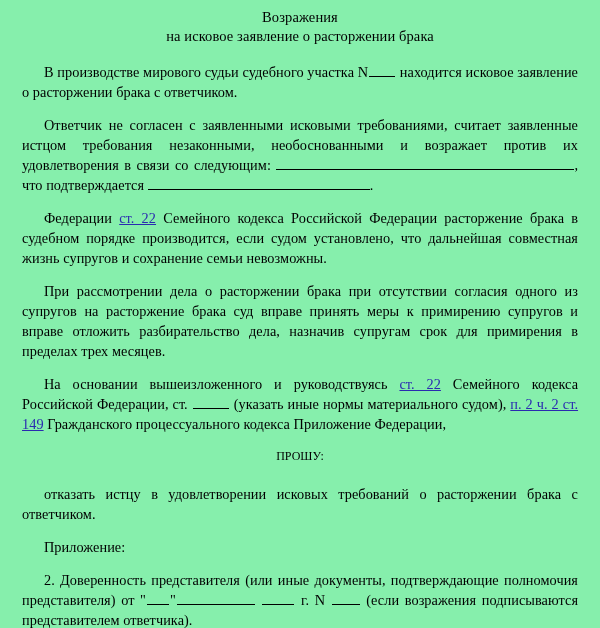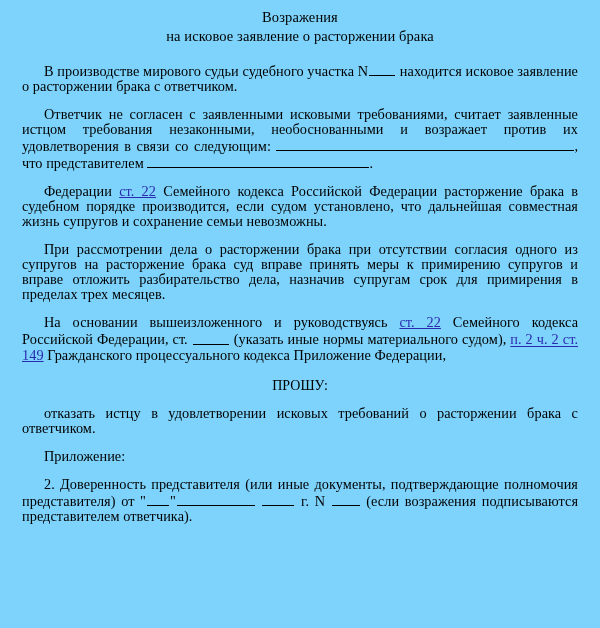--- a/index.html
+++ b/index.html
@@ -11,61 +11,61 @@
     width: 600px;
     height: 628px;
     overflow: hidden;
     font-family: "Liberation Serif", "DejaVu Serif", serif;
     color: #000000;
   }
   .page {
     width: 600px;
     height: 628px;
     position: relative;
-    background: #7dd3fc;
+    background: #86efac;
     box-sizing: border-box;
     padding: 8px 22px 0 22px;
   }
 
   
   .title-block {
     text-align: center;
     margin: 0 0 16px 0;
   }
   .title-line {
     font-size: 14.5px;
     line-height: 19px;
     letter-spacing: 0.1px;
   }
 
   
   .para {
     font-size: 14.3px;
-    line-height: 15px;
+    line-height: 20px;
     text-align: justify;
     text-justify: inter-word;
     text-indent: 22px;
     margin: 0 0 13px 0;
     hyphens: none;
     letter-spacing: 0.05px;
   }
   .para.last {
     margin-bottom: 0;
   }
   .para.noindent {
     text-indent: 0;
   }
 
   
   .center-head {
     text-align: center;
     text-indent: 0;
-    font-size: 14px;
+    font-size: 12px;
     line-height: 19.3px;
-    margin: 0 0 11px 0;
+    margin: 0 0 18px 0;
   }
 
   
   .lnk {
     color: #2a2ab0;
     text-decoration: underline;
     text-decoration-color: #2a2ab0;
     text-underline-offset: 1px;
     cursor: pointer;
   }
@@ -99,21 +99,21 @@
 
 <div class="page">
 
   <div class="title-block">
     <div class="title-line">Возражения</div>
     <div class="title-line">на исковое заявление о расторжении брака</div>
   </div>
 
   <p class="para"><span>В производстве мирового судьи судебного участка N</span><span class="blank blank-n"></span> <span>находится исковое заявление о расторжении брака с ответчиком.</span></p>
 
-  <p class="para"><span>Ответчик не согласен с заявленными исковыми требованиями, считает заявленные истцом требования незаконными, необоснованными и возражает против их удовлетворения в связи со следующим:</span> <span class="fillline fill-long"></span><span>,</span> <span>что представителем</span> <span class="fillline fill-mid"></span><span>.</span></p>
+  <p class="para"><span>Ответчик не согласен с заявленными исковыми требованиями, считает заявленные истцом требования незаконными, необоснованными и возражает против их удовлетворения в связи со следующим:</span> <span class="fillline fill-long"></span><span>,</span> <span>что подтверждается</span> <span class="fillline fill-mid"></span><span>.</span></p>
 
   <p class="para"><span>Федерации</span> <span class="lnk">ст. 22</span> <span>Семейного кодекса Российской Федерации расторжение брака в судебном порядке производится, если судом установлено, что дальнейшая совместная жизнь супругов и сохранение семьи невозможны.</span></p>
 
   <p class="para"><span>При рассмотрении дела о расторжении брака при отсутствии согласия одного из супругов на расторжение брака суд вправе принять меры к примирению супругов и вправе отложить разбирательство дела, назначив супругам срок для примирения в пределах трех месяцев.</span></p>
 
   <p class="para"><span>На основании вышеизложенного и руководствуясь</span> <span class="lnk">ст. 22</span> <span>Семейного кодекса Российской Федерации, ст.</span> <span class="blank blank-st"></span> <span>(указать иные нормы материального судом),</span> <span class="lnk">п. 2 ч. 2 ст. 149</span> <span>Гражданского процессуального кодекса Приложение Федерации,</span></p>
 
   <p class="center-head">ПРОШУ:</p>
 
   <p class="para"><span>отказать истцу в удовлетворении исковых требований о расторжении брака с ответчиком.</span></p>

